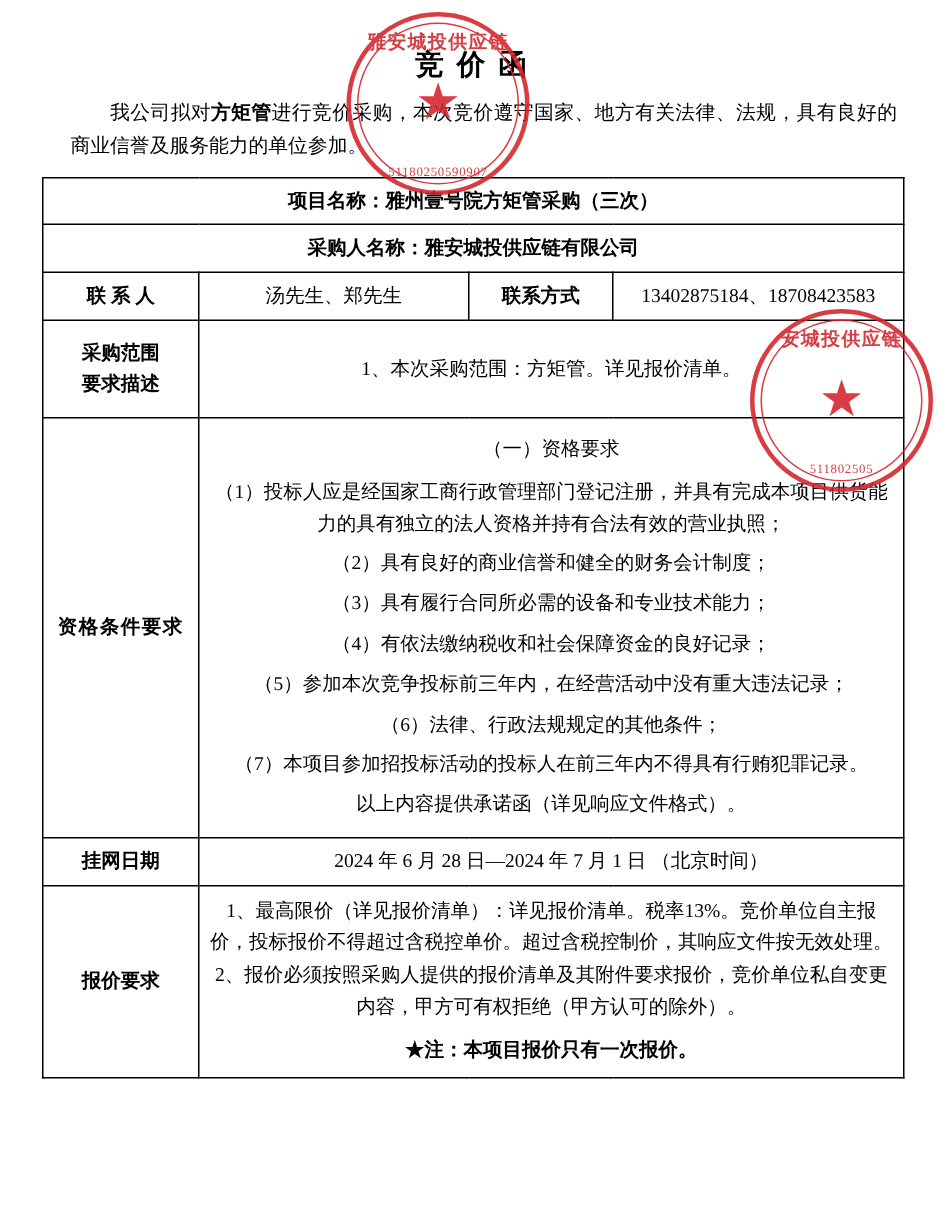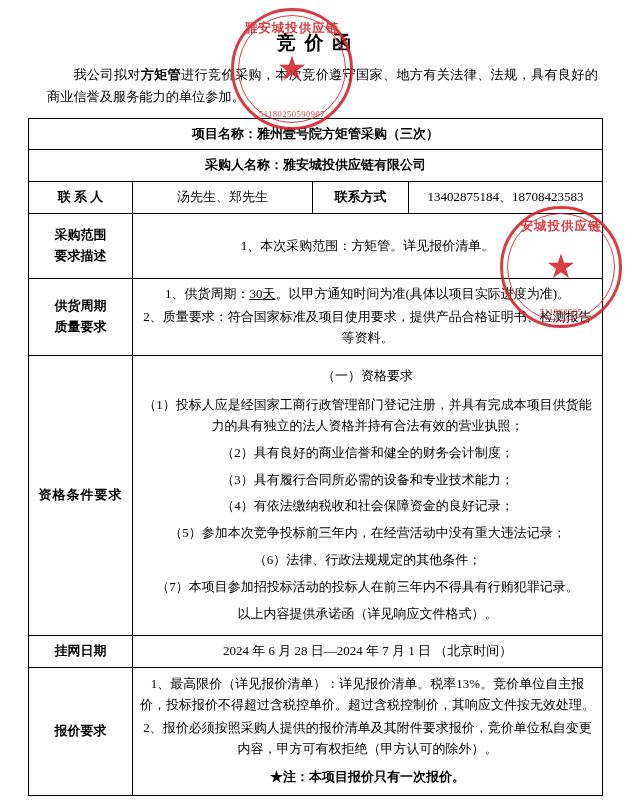--- a/index.html
+++ b/index.html
@@ -193,30 +193,20 @@
         <td class="val">汤先生、郑先生</td>
         <td class="label">联系方式</td>
         <td class="val">13402875184、18708423583</td>
       </tr>
       <tr>
         <td class="label" style="height:54px">
           <div>采购范围</div>
           <div>要求描述</div>
         </td>
         <td class="val" colspan="3">1、本次采购范围：方矩管。详见报价清单。</td>
-      </tr>
-      <tr>
-        <td class="label" style="height:58px">
-          <div>供货周期</div>
-          <div>质量要求</div>
-        </td>
-        <td class="val lines" colspan="3">
-          <p>1、供货周期：<span class="underline">30天</span>。以甲方通知时间为准(具体以项目实际进度为准)。</p>
-          <p>2、质量要求：符合国家标准及项目使用要求，提供产品合格证明书、检测报告等资料。</p>
-        </td>
       </tr>
       <tr>
         <td class="label wide" style="height:252px">资格条件要求</td>
         <td class="val qual" colspan="3" style="vertical-align:top;padding-top:10px">
           <p class="head">（一）资格要求</p>
           <p>（1）投标人应是经国家工商行政管理部门登记注册，并具有完成本项目供货能力的具有独立的法人资格并持有合法有效的营业执照；</p>
           <p>（2）具有良好的商业信誉和健全的财务会计制度；</p>
           <p>（3）具有履行合同所必需的设备和专业技术能力；</p>
           <p>（4）有依法缴纳税收和社会保障资金的良好记录；</p>
           <p>（5）参加本次竞争投标前三年内，在经营活动中没有重大违法记录；</p>

